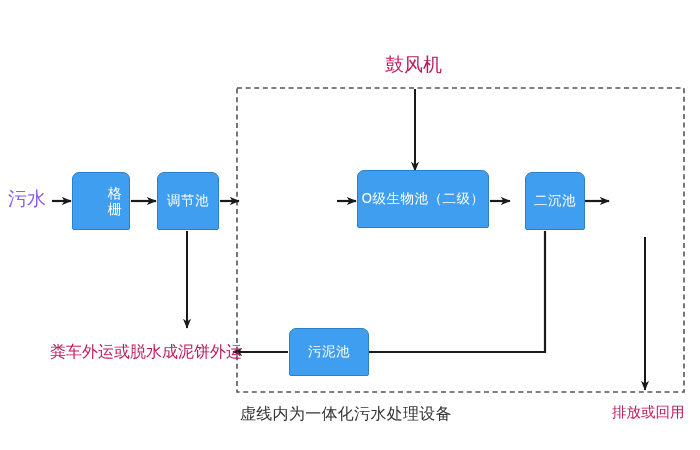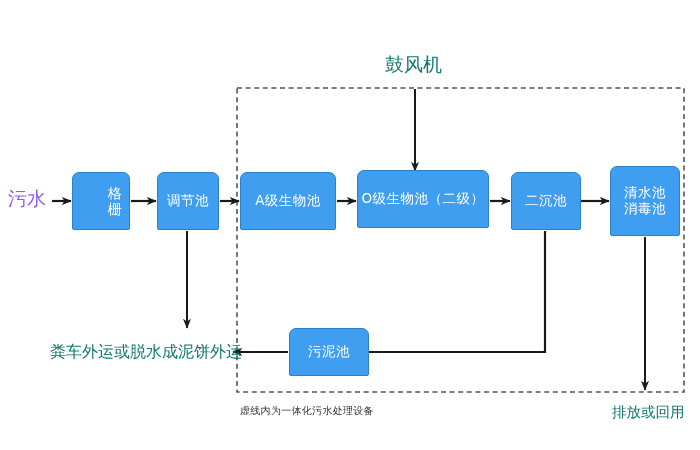--- a/index.html
+++ b/index.html
@@ -51,24 +51,24 @@
   }
 
   
   .free-label {
     position: absolute;
     font-size: 15px;
     white-space: nowrap;
     z-index: 4;
   }
   .free-label.black { color: #8b5cf6; }
-  .free-label.blue  { color: #0f766e; }
+  .free-label.blue  { color: #be185d; }
   .free-label.caption {
     color: #333333;
-    font-size: 10px;
+    font-size: 16px;
     letter-spacing: 0.3px;
     text-align: center;
   }
   .free-label.big { font-size: 19px; }
 </style>
 </head>
 <body>
 
 <div id="canvas">
 
@@ -105,36 +105,29 @@
   </svg>
 
   <div class="proc-box" style="left:72px; top:172px; width:58px; height:58px; font-size:14px;padding-left:28px;">
     <span class="lbl">格栅</span>
   </div>
 
   <div class="proc-box" style="left:157px; top:172px; width:62px; height:58px; font-size:13.5px;text-align:center;">
     <span class="lbl">调节池</span>
   </div>
 
-  <div class="proc-box" style="left:240px; top:172px; width:96px; height:58px; font-size:13.5px;">
-    <span class="lbl">A级生物池</span>
-  </div>
 
   <div class="proc-box" style="left:357px; top:170px; width:132px; height:58px; font-size:13.5px;">
     <span class="lbl">O级生物池（二级）</span>
   </div>
 
-  <div class="proc-box" style="left:511px; top:172px; width:70px; height:58px; font-size:13.5px;">
+  <div class="proc-box" style="left:525px; top:172px; width:60px; height:58px; font-size:13.5px;">
     <span class="lbl">二沉池</span>
   </div>
 
-  <div class="proc-box" style="left:610px; top:166px; width:70px; height:70px; font-size:13.5px;">
-    <span class="lbl">清水池
-消毒池</span>
-  </div>
 
   <div class="proc-box" style="left:289px; top:328px; width:80px; height:48px; font-size:13.5px; border-radius:7px 7px 2px 2px;">
     <span class="lbl">污泥池</span>
   </div>
 
   <div class="free-label black big" style="left:8px; top:186px;">
     <span>污水</span>
   </div>
 
   <div class="free-label blue big" style="left:385px; top:52px;">

